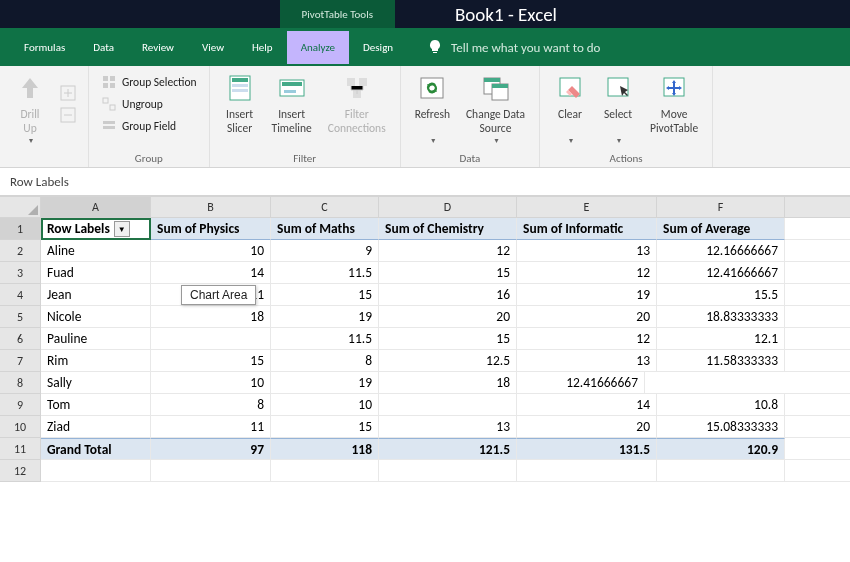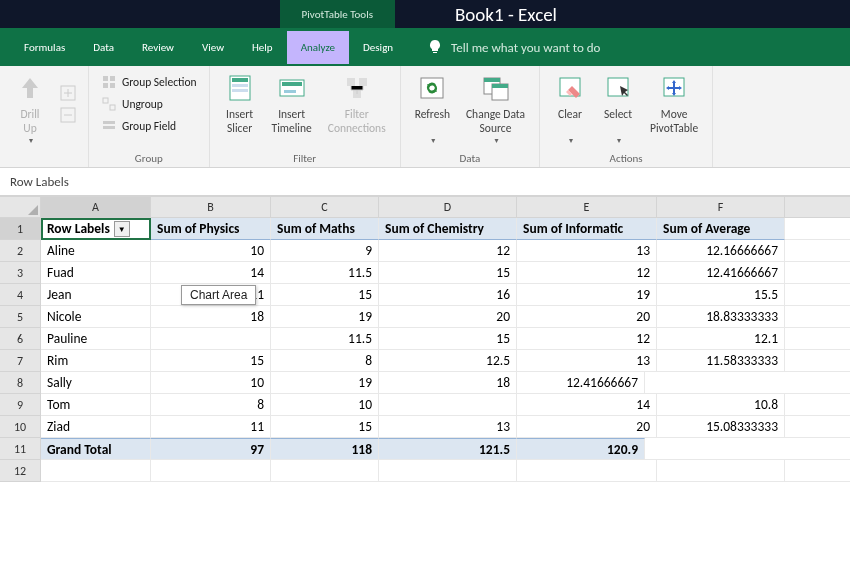--- a/index.html
+++ b/index.html
@@ -378,20 +378,21 @@
         <div class="cell num cw-E">20</div>
         <div class="cell num cw-F">15.08333333</div>
         <div class="cell cw-rest"></div>
       </div>
 
     <div class="row">
       <div class="cell total cw-A">Grand Total</div>
       <div class="cell total num cw-B">97</div>
       <div class="cell total num cw-C">118</div>
       <div class="cell total num cw-D">121.5</div>
+      <div class="cell total num cw-E">131.5</div>
       <div class="cell total num cw-F">120.9</div>
       <div class="cell cw-rest"></div>
     </div>
 
     <div class="row">
         <div class="cell cw-A"></div>
         <div class="cell cw-B"></div>
         <div class="cell cw-C"></div>
         <div class="cell cw-D"></div>
         <div class="cell cw-E"></div>

